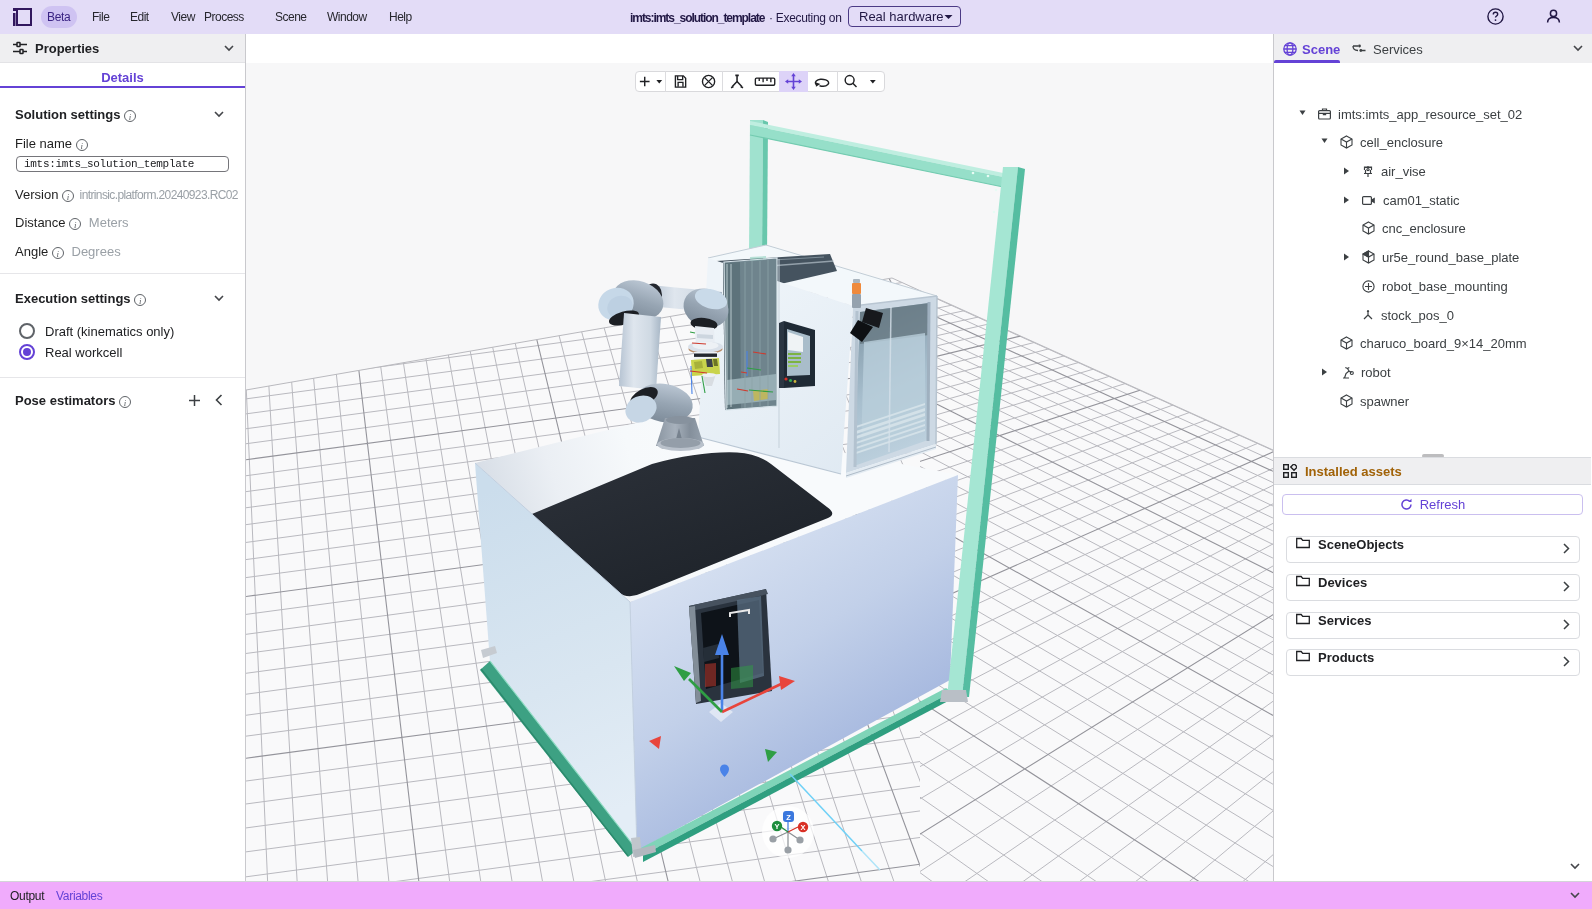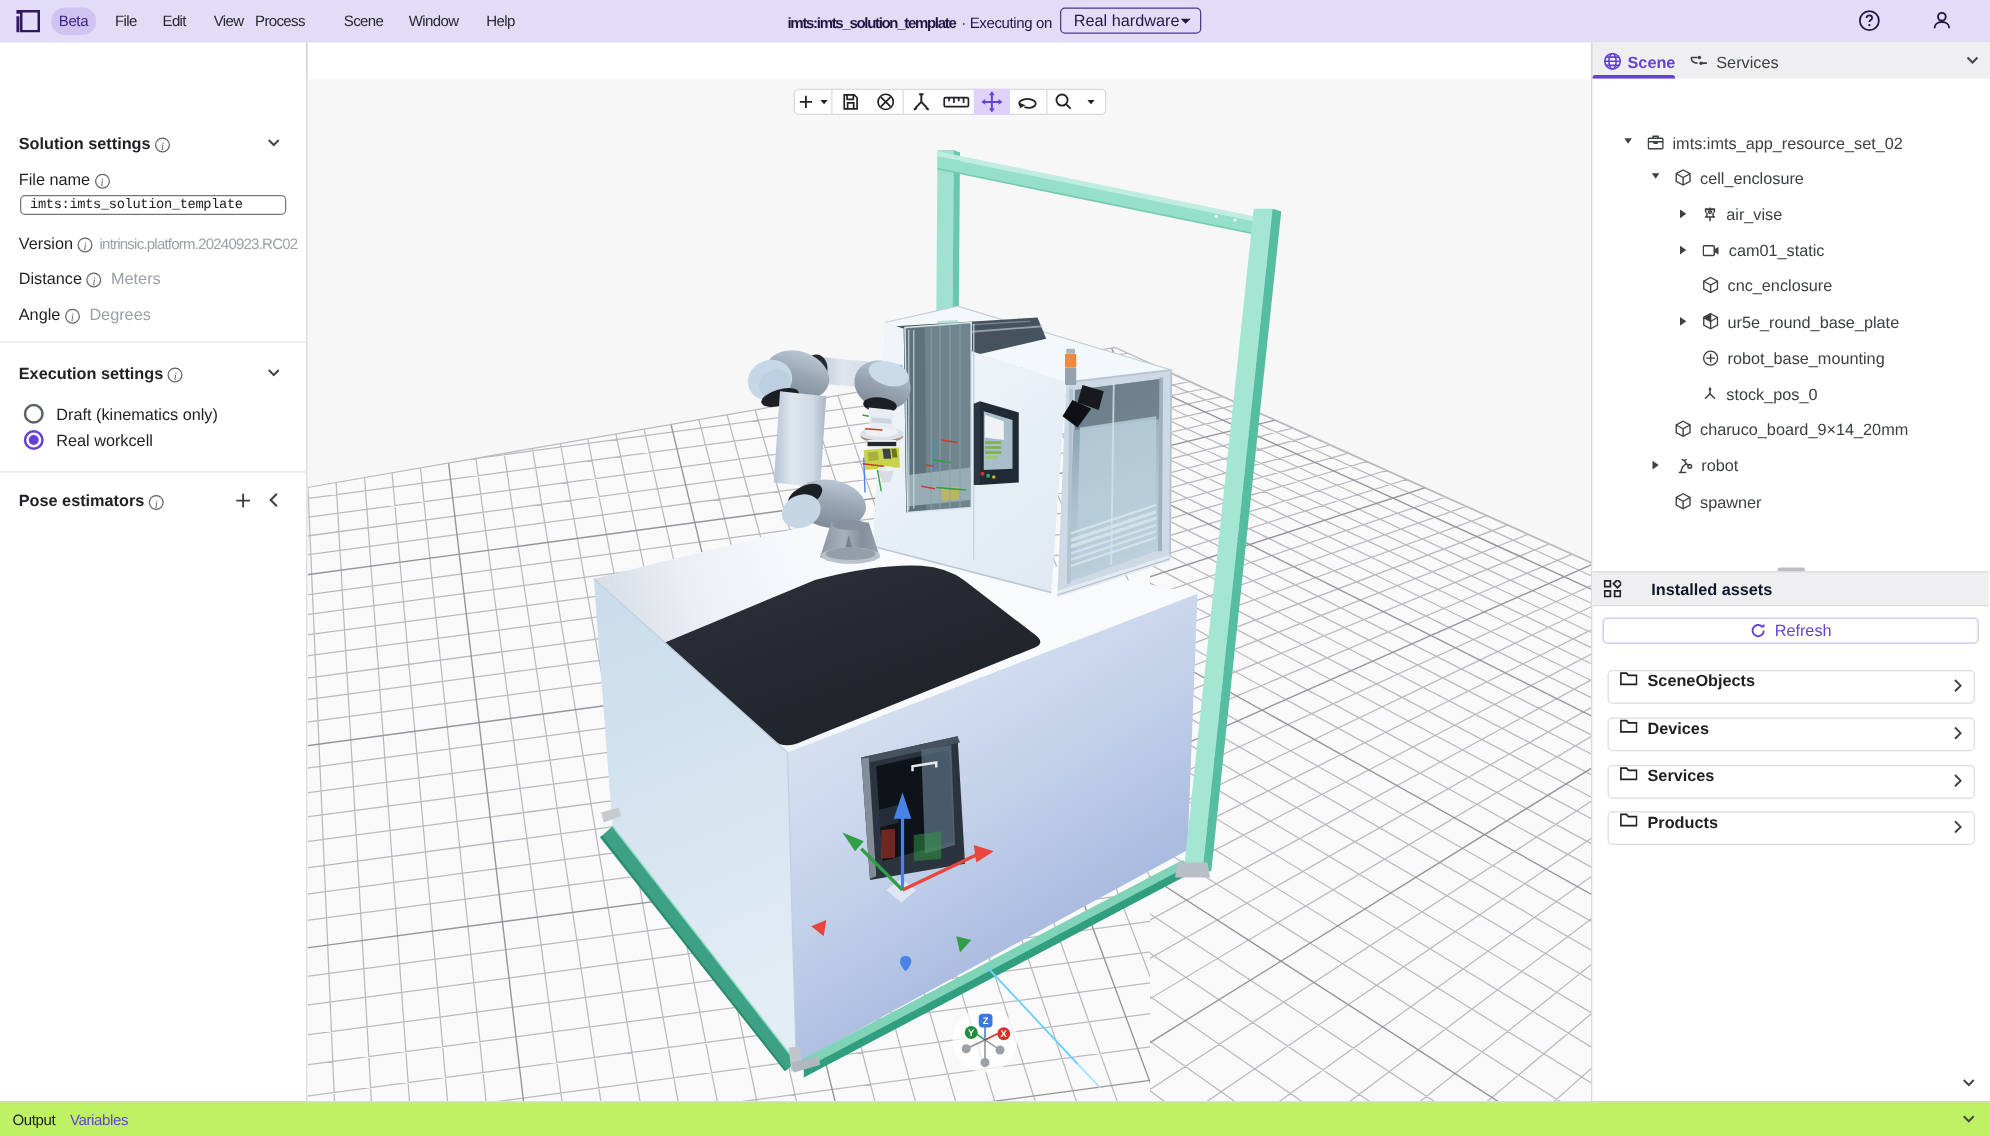--- a/index.html
+++ b/index.html
@@ -33,28 +33,28 @@
 .radio{position:absolute;width:16px;height:16px;border:2px solid #5f6368;border-radius:50%}
 .radio.on{border-color:#6442d6}
 .radio.on::after{content:"";position:absolute;left:2px;top:2px;width:8px;height:8px;border-radius:50%;background:#6442d6}
 
 #rpanel{position:absolute;left:1274px;top:63px;width:318px;height:818px;background:#fff;font-size:13px}
 #search{position:absolute;left:9px;top:8px;width:300px;height:22px;border:1px solid #75757a;border-radius:4px}
 #search .ph{position:absolute;left:33px;top:3px;color:#80868b;font-size:13.5px}
 .trow{position:absolute;height:20px;display:flex;align-items:center;color:#3c4043;font-size:13px;white-space:nowrap}
 .trow svg{margin-right:7px}
 #iahead{position:absolute;left:0px;top:394px;width:317px;height:28px;background:#efeff1;border-top:1px solid #dadce0;border-bottom:1px solid #dadce0;display:flex;align-items:center}
-#iahead .t{font-size:13px;font-weight:bold;color:#0f172a;margin-left:24px}
+#iahead .t{font-size:13px;font-weight:bold;color:#a16207;margin-left:8px}
 #refresh{position:absolute;left:8px;top:431px;width:301px;height:21px;border:1px solid #cabfef;border-radius:4px;text-align:center;color:#6442d6;font-size:13px;line-height:20px}
 .card{position:absolute;left:12px;width:294px;height:27px;border:1px solid #dadce0;border-radius:4px;display:flex;align-items:flex-start}
 .card .t{font-size:13px;font-weight:bold;color:#202124;margin-left:8px}
 .card .ar{position:absolute;right:9px;top:6px;color:#5f6368;font-size:14px}
 .dragh{position:absolute;left:148px;top:391px;width:22px;height:4px;background:#bdbdbf;border-radius:2px}
 
-#botbar{position:absolute;left:0;top:881px;width:1592px;height:28px;background:#bef264;border-top:1px solid #d4d4d8}
+#botbar{position:absolute;left:0;top:881px;width:1592px;height:28px;background:#f0abfc;border-top:1px solid #d4d4d8}
 #botbar .o{position:absolute;left:10px;top:7px;font-size:12px;color:#202124;letter-spacing:-0.3px}
 #botbar .v{position:absolute;left:56px;top:7px;font-size:12px;font-weight:normal;color:#6442d6;letter-spacing:-0.3px}
 
 #scene{position:absolute;left:246px;top:63px;width:1027px;height:818px}
 #toolbar{position:absolute;left:635px;top:71px;width:250px;height:21px;background:#fff;border:1px solid #d9d9dc;border-radius:4px;display:flex;align-items:center}
 </style></head><body>
 <div id="app">
 
   <div id="topbar">
     <svg id="logo" viewBox="0 0 19 18">
@@ -79,20 +79,31 @@
   <svg class="topicon" style="left:1487px" width="17" height="17" viewBox="0 0 17 17">
       <circle cx="8.5" cy="8.5" r="7.6" fill="none" stroke="#211744" stroke-width="1.4"></circle>
       <path d="M6.3 6.4c0-1.3 1-2.1 2.2-2.1 1.3 0 2.2 0.9 2.2 2 0 1.6-2.2 1.7-2.2 3.2" fill="none" stroke="#211744" stroke-width="1.4"></path>
       <circle cx="8.5" cy="12.1" r="0.9" fill="#211744"></circle>
     </svg>
   <svg class="topicon" style="left:1545px" width="17" height="17" viewBox="0 0 17 17">
       <circle cx="8.5" cy="5.4" r="3.1" fill="none" stroke="#211744" stroke-width="1.5"></circle>
       <path d="M2.6 14.6c0-3.2 2.6-5 5.9-5s5.9 1.8 5.9 5" fill="none" stroke="#211744" stroke-width="1.5"></path>
     </svg>
 
+  <div id="lhead">
+    <svg style="margin-left:13px" width="14" height="14" viewBox="0 0 14 14" stroke="#202124" stroke-width="1.5" fill="none">
+        <path d="M0 3.5h4M7 3.5h7M0 10.5h7M10 10.5h4"></path>
+        <rect x="4" y="1.6" width="3" height="3.8" rx="0.5"></rect>
+        <rect x="7" y="8.6" width="3" height="3.8" rx="0.5"></rect>
+      </svg>
+    <span class="t">Properties</span>
+    <svg style="position:absolute;right:11px;top:11px" width="10" height="7" viewBox="0 0 10 7">
+        <path d="M1 1l4 4 4-4" stroke="#44464a" stroke-width="1.6" fill="none"></path>
+      </svg>
+  </div>
   <div id="rtabs">
     <svg style="position:absolute;left:9px;top:8px" width="14" height="14" viewBox="0 0 14 14" stroke="#6442d6" stroke-width="1.3" fill="none">
         <circle cx="7" cy="7" r="6.2"></circle>
         <ellipse cx="7" cy="7" rx="2.9" ry="6.2"></ellipse>
         <path d="M0.8 7h12.4M1.7 3.7h10.6M1.7 10.3h10.6"></path>
       </svg>
     <span class="tab" style="left:28px;top:8px;color:#6442d6">Scene</span>
     <svg style="position:absolute;left:78px;top:8px" width="15" height="14" viewBox="0 0 15 14" stroke="#3c4043" stroke-width="1.3" fill="none">
         <path d="M1 4h5M1 4c0 3 2 4.5 5 4.5M9.5 8.5h4"></path>
         <circle cx="7.5" cy="4" r="1.4" fill="#3c4043" stroke="none"></circle>
@@ -101,20 +112,21 @@
     <span class="tab" style="left:99px;top:8px;color:#3c4043;font-weight:normal">Services</span>
     <div class="tabline" style="left:0px;top:26px;width:66px"></div>
     <svg style="position:absolute;right:9px;top:11px" width="10" height="7" viewBox="0 0 10 7">
         <path d="M1 1l4 4 4-4" stroke="#44464a" stroke-width="1.6" fill="none"></path>
       </svg>
   </div>
   <div class="vline" style="left:245px"></div>
   <div class="vline" style="left:1273px"></div>
 
   <div id="lpanel">
+    <div class="details">Details</div>
     <div style="position:absolute;left:15px;top:44px"><span class="sechead">Solution settings</span> <span class="infoi">i</span></div>
     <svg style="position:absolute;left:214px;top:48px" width="10" height="7" viewBox="0 0 10 7">
         <path d="M1 1l4 4 4-4" stroke="#44464a" stroke-width="1.6" fill="none"></path>
       </svg>
     <div style="position:absolute;left:15px;top:73px">File name <span class="infoi">i</span></div>
     <div class="ib" style="left:16px;top:93px;width:213px;height:16px;font-family:'Liberation Mono',monospace;font-size:11px;color:#202124;line-height:15px;padding-left:7px;letter-spacing:-0.3px;white-space:nowrap">imts:imts_solution_template</div>
     <div style="position:absolute;left:15px;top:124px;white-space:nowrap">Version <span class="infoi">i</span> <span class="ghost" style="margin-left:2px;font-size:12px;letter-spacing:-0.62px">intrinsic.platform.20240923.RC02</span></div>
     <div style="position:absolute;left:15px;top:152px">Distance <span class="infoi">i</span> <span class="ghost" style="margin-left:4px">Meters</span></div>
     <div style="position:absolute;left:15px;top:181px">Angle <span class="infoi">i</span> <span class="ghost" style="margin-left:4px">Degrees</span></div>
     <div class="hr" style="top:210px"></div>

